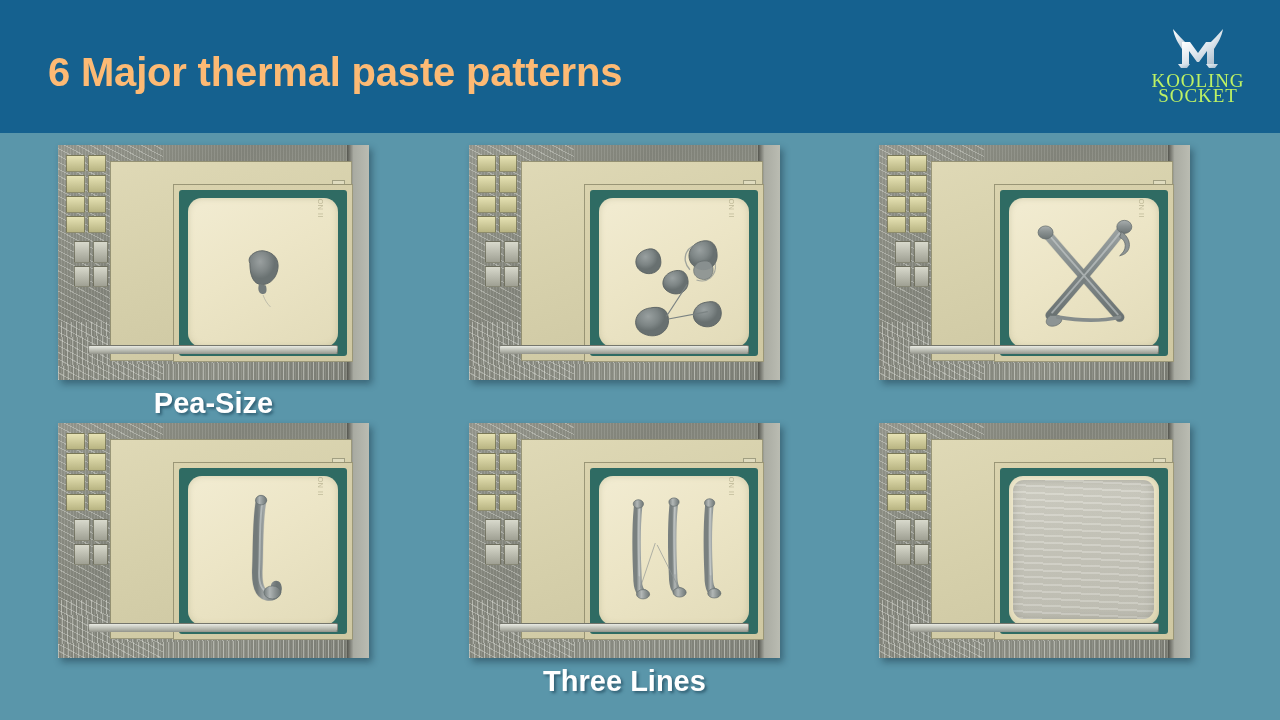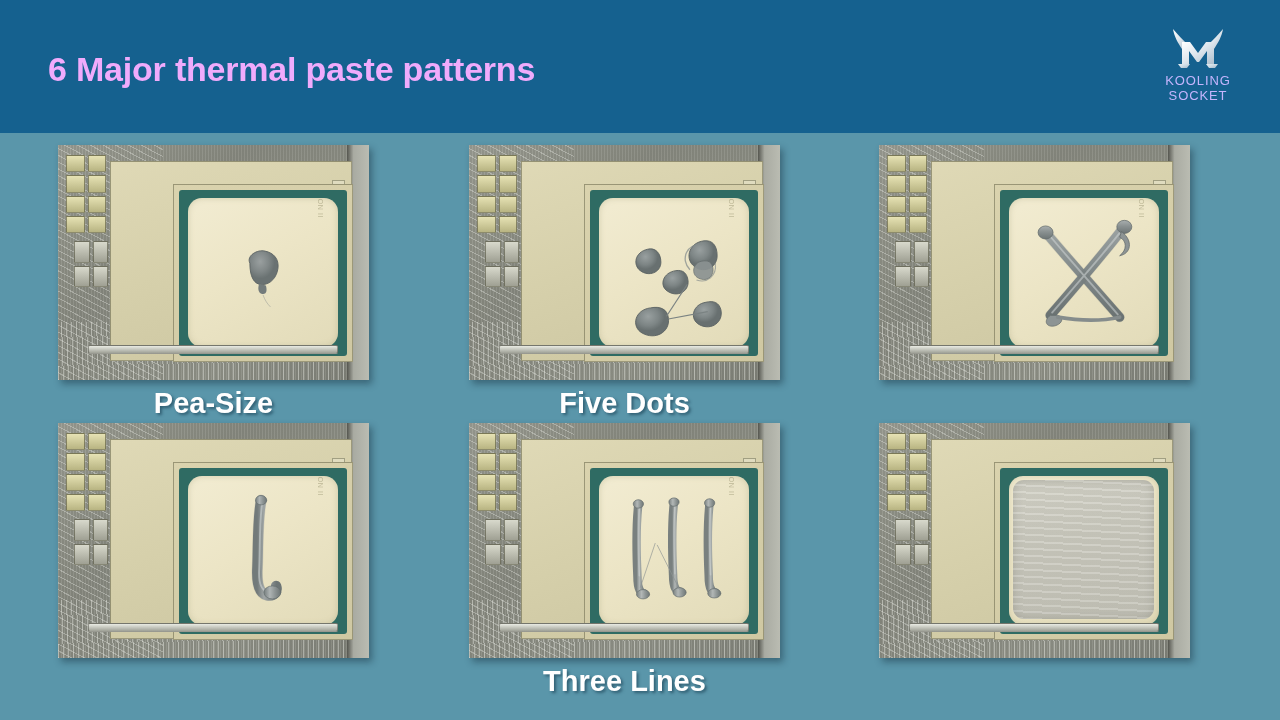--- a/index.html
+++ b/index.html
@@ -24,23 +24,23 @@
     height: 133px;
     background: #15618f;
     display: flex;
     align-items: center;
   }
 
   .header-title {
     position: absolute;
     left: 48px;
     top: 50px;
-    font-size: 34px;
+    font-size: 40px;
     font-weight: bold;
-    color: #f0abfc;
+    color: #fdba74;
     letter-spacing: -0.2px;
     white-space: nowrap;
   }
 
   .brand-logo {
     position: absolute;
     right: 28px;
     top: 26px;
     width: 108px;
     height: 86px;
@@ -52,23 +52,23 @@
 
   .brand-mark {
     width: 60px;
     height: 44px;
     display: block;
   }
 
   .brand-name {
     margin-top: 3px;
     text-align: center;
-    color: #c4b5fd;
-    font-family: Liberation Sans, sans-serif;
-    font-size: 13px;
+    color: #bef264;
+    font-family: Liberation Serif, serif;
+    font-size: 19px;
     line-height: 15px;
     letter-spacing: 0.9px;
   }
   .brand-name .l2 { display: block; }
 
   
   .grid {
     position: absolute;
     left: 0;
     top: 133px;
@@ -453,21 +453,20 @@
                   <path d="M97 77 C86 66 94 48 110 50" stroke="#868d8d" stroke-width="1.4" fill="none" opacity="0.75"></path>
                   <path d="M104 88 C115 92 126 84 124 70" stroke="#868d8d" stroke-width="1.2" fill="none" opacity="0.7"></path>
                 </svg>
               </div>
             </div>
           </div>
         </div>
       </div>
       <div class="clip-bar"></div>
     </div>
-    <div class="caption">Five Dots</div>
   </div>
 
   <div class="cell c2 r0">
     <div class="photo-wrap">
       <div class="mb"></div>
       <div class="mb-traces"></div>
       <div class="mb-traces-b"></div>
       <div class="mb-edge-right"></div>
       <div class="caps">
         <i class="cap"></i>

